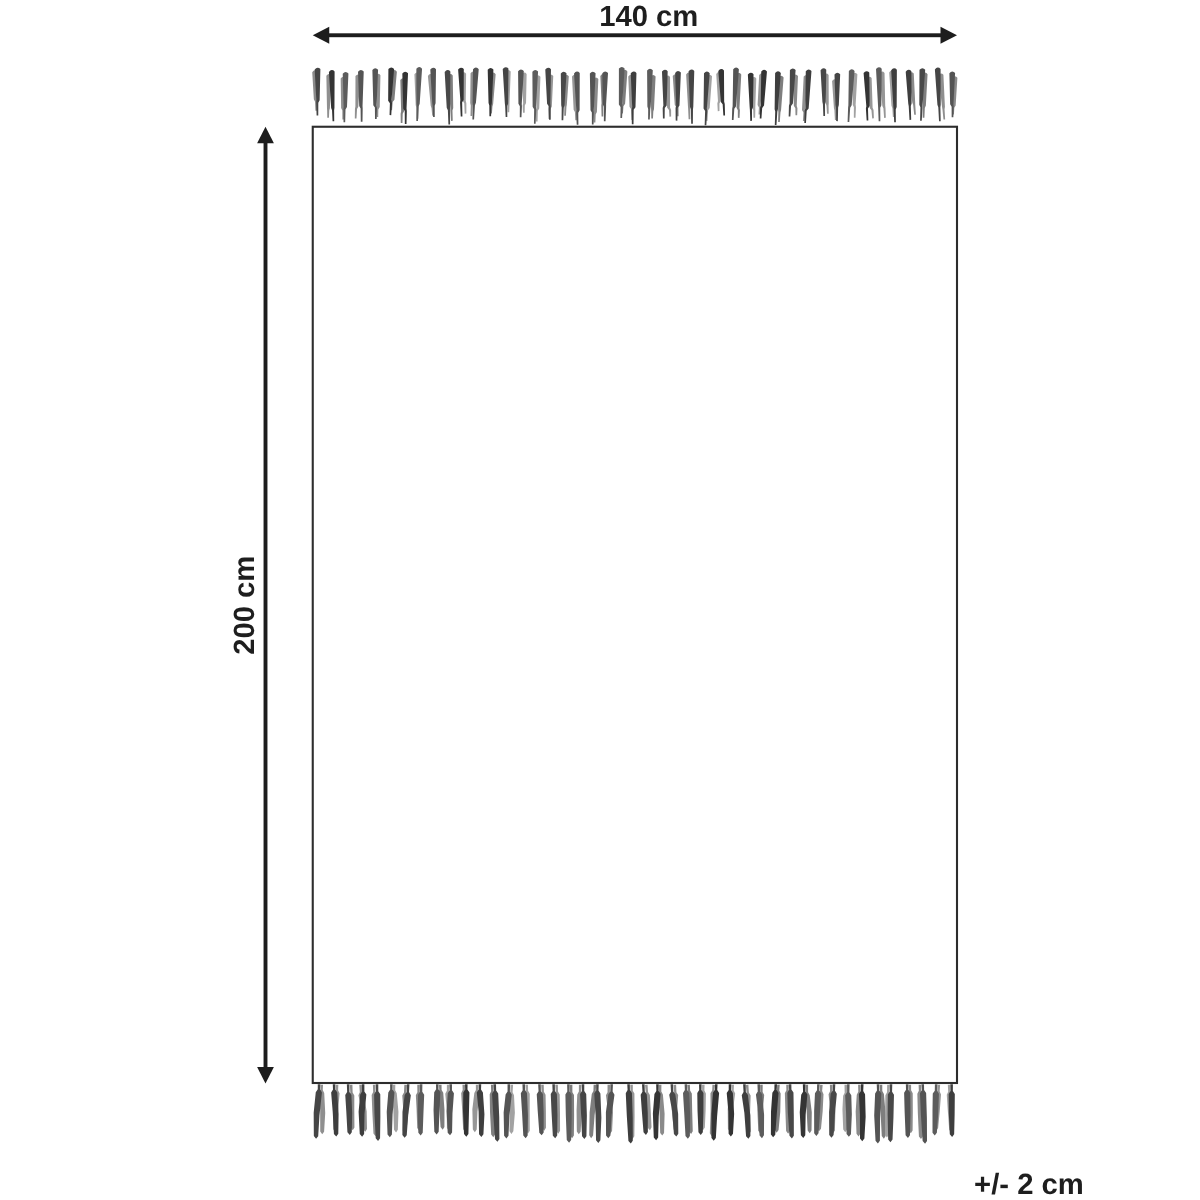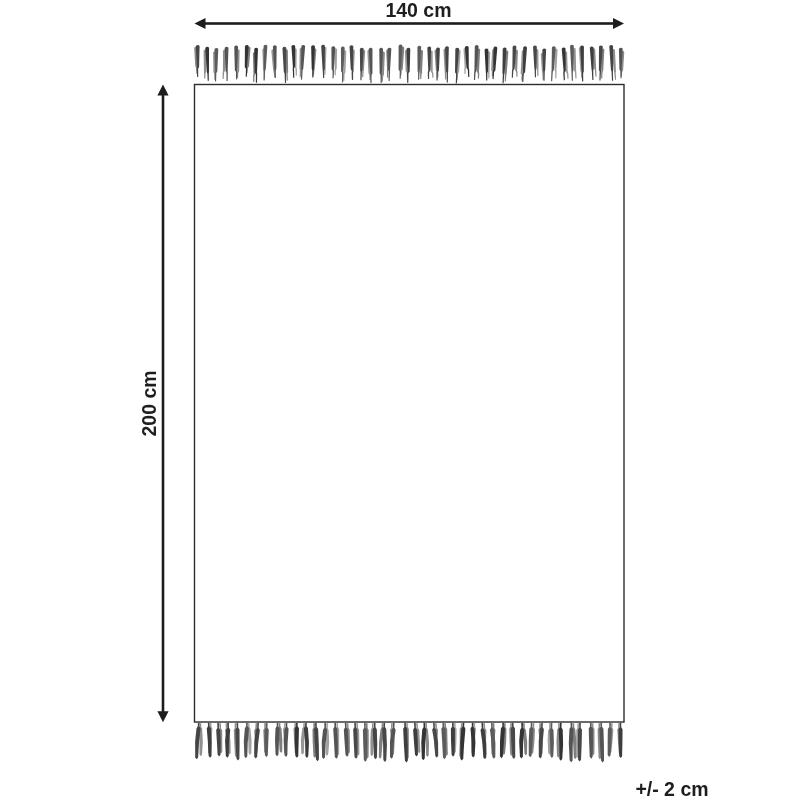--- a/index.html
+++ b/index.html
@@ -1,16 +1,16 @@
 <!DOCTYPE html>
 <html><head>
 <meta charset="utf-8">
 <style>
   html, body { margin: 0; padding: 0; background: #ffffff; }
-  .wrap { width: 681px; height: 800px; position: relative; }
+  .wrap { width: 681px; height: 800px; position: relative; padding-left: 14px; }
   text { font-family: "Liberation Sans", sans-serif; font-weight: bold; fill: #1e1e1e; }
 </style>
 </head>
 <body>
 <div class="wrap">
 <svg width="800" height="800" viewBox="0 0 800 800">
 
 <text x="418.5" y="17" font-size="19.5" text-anchor="middle">140 cm</text>
 
 <g fill="#1d1d1d" stroke="none">

